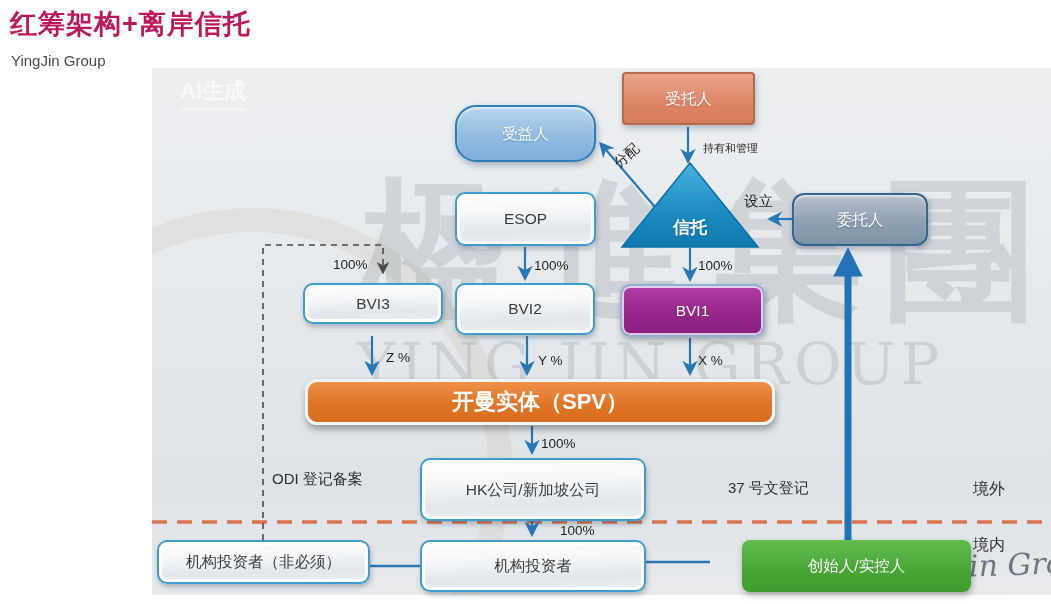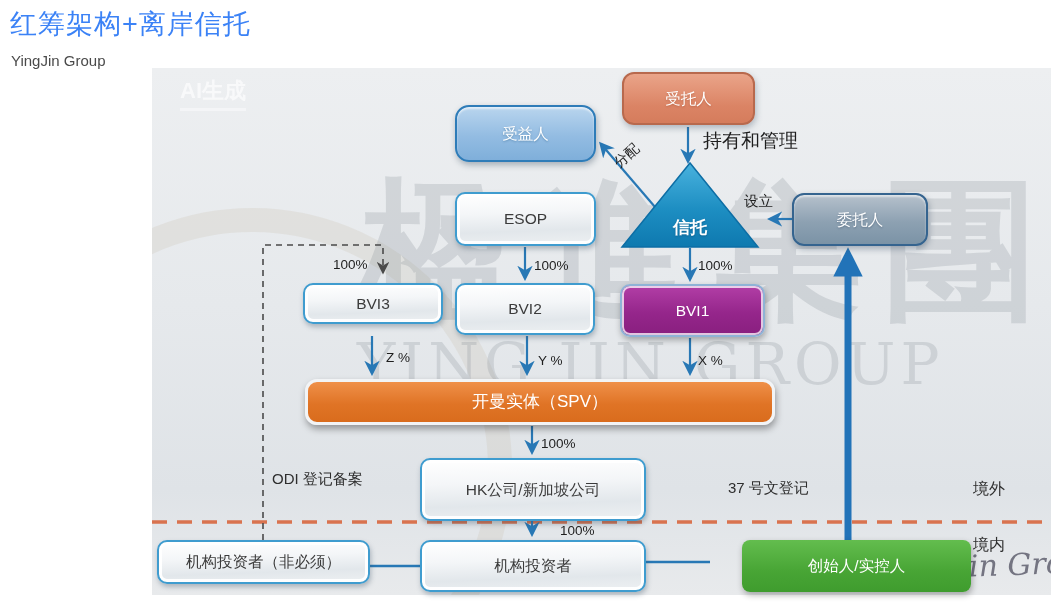--- a/index.html
+++ b/index.html
@@ -1,20 +1,20 @@
 <!DOCTYPE html>
 <html><head>
 <meta charset="utf-8">
 <style>
   * { margin:0; padding:0; box-sizing:border-box; }
   html,body { background:#fff; }
   body { font-family:"Liberation Sans","DejaVu Sans",sans-serif; }
   .canvas { position:relative; width:1051px; height:604px; background:#ffffff; overflow:hidden; }
 
-  .page-title { position:absolute; left:10px; top:6px; font-size:27px; font-weight:normal; color:#3b82f6; letter-spacing:1px; }
+  .page-title { position:absolute; left:10px; top:6px; font-size:27px; font-weight:bold; color:#be185d; letter-spacing:1px; }
   .page-subtitle { position:absolute; left:11px; top:52px; font-size:15px; color:#4a4a4a; }
 
   .panel { position:absolute; left:152px; top:68px; width:899px; height:527px;
            background:linear-gradient(180deg,#edeff1 0%,#e6e9ec 45%,#dfe3e7 80%,#e8eaec 100%); overflow:hidden; }
 
   
   .wm-cn { position:absolute; left:210px; top:82px; font-family:"DejaVu Serif","Liberation Serif",serif;
            font-size:152px; font-weight:bold; letter-spacing:22px; color:rgba(125,130,140,0.22); white-space:nowrap; }
   .wm-en { position:absolute; left:205px; top:262px; font-family:"DejaVu Serif","Liberation Serif",serif;
            font-size:58px; letter-spacing:5px; color:rgba(125,130,140,0.22); white-space:nowrap; }
@@ -28,31 +28,31 @@
   svg.wires { position:absolute; left:0; top:0; width:1051px; height:604px; pointer-events:none; }
 
   
   .node { position:absolute; display:flex; align-items:center; justify-content:center; text-align:center;
           font-size:15.5px; border-radius:10px; z-index:3; line-height:1.15; }
   .glass { background:linear-gradient(178deg,#ffffff 0%,#f4f6f8 38%,#e2e7eb 72%,#edf0f2 100%);
            border:2px solid #3f9ccf; color:#3b3b3b;
            box-shadow:inset 0 0 0 3px rgba(255,255,255,0.95), 1px 3px 5px rgba(60,80,100,0.35); }
   .blue-node { background:linear-gradient(180deg,#b9d5ee 0%,#93bce2 55%,#7fafda 100%); border:2px solid #2e7cb8;
            color:#fff; text-shadow:0 1px 2px rgba(0,60,100,0.35);
-           box-shadow:inset 0 2px 2px rgba(255,255,255,0.6), 1px 3px 6px rgba(60,80,100,0.4); border-radius:14px; }
+           box-shadow:inset 0 2px 2px rgba(255,255,255,0.6), 1px 3px 6px rgba(60,80,100,0.4); border-radius:21px; }
   .salmon-node { background:linear-gradient(180deg,#eaa489 0%,#db8465 65%,#d57c5c 100%); border:2px solid #b8694d;
            color:#fff; text-shadow:0 1px 2px rgba(120,40,10,0.3);
-           box-shadow:1px 3px 6px rgba(60,80,100,0.35); border-radius:12px; }
+           box-shadow:1px 3px 6px rgba(60,80,100,0.35); border-radius:4px; }
   .gray-node { background:linear-gradient(180deg,#b6c1cc 0%,#8da1b2 55%,#7b93a6 100%); border:2px solid #35648f;
            color:#fff; text-shadow:0 1px 2px rgba(20,40,70,0.35);
            box-shadow:inset 0 2px 2px rgba(255,255,255,0.55), 1px 3px 6px rgba(60,80,100,0.4); border-radius:12px; }
   .purple-node { background:linear-gradient(180deg,#b23ea6 0%,#95268b 55%,#891f7f 100%); border:2px solid #8fb3d6;
            color:#fff; box-shadow:inset 0 0 0 2px rgba(255,255,255,0.75), 1px 3px 6px rgba(0,0,0,0.3); }
   .orange-node { background:linear-gradient(180deg,#ef9049 0%,#e07426 55%,#d96c1d 100%); border:3px solid #f2f4f6;
-           color:#fff; font-weight:normal; font-size:17px; box-shadow:1px 4px 7px rgba(0,0,0,0.35); border-radius:12px; }
+           color:#fff; font-weight:bold; font-size:22px; box-shadow:1px 4px 7px rgba(0,0,0,0.35); border-radius:12px; }
   .green-node { background:linear-gradient(180deg,#63bd4e 0%,#48a535 60%,#3f9c2e 100%); border:none; color:#fff;
            box-shadow:1px 3px 6px rgba(0,0,0,0.3); border-radius:8px;margin-left:32px; }
 
   .tri-label { position:absolute; left:655px; top:216px; width:70px; text-align:center; z-index:4;
                color:#fff; font-size:17px; font-weight:bold; text-shadow:0 1px 2px rgba(0,50,90,0.4); }
 
   .lbl { position:absolute; z-index:4; font-size:13.5px; color:#1e1e1e; white-space:nowrap; }
   .lbl-region { font-size:15px; color:#2e2e2e; }
   .rot { transform:rotate(-41deg); transform-origin:center; }
 </style>
@@ -128,21 +128,21 @@
   <div class="node glass" style="left:303px;top:283px;width:140px;height:41px">BVI3</div>
   <div class="node glass" style="left:455px;top:283px;width:140px;height:52px">BVI2</div>
   <div class="node purple-node" style="left:620px;top:284px;width:145px;height:53px">BVI1</div>
   <div class="node orange-node" style="left:305px;top:379px;width:470px;height:46px">开曼实体（SPV）</div>
   <div class="node glass" style="left:420px;top:458px;width:226px;height:63px">HK公司/新加坡公司</div>
   <div class="node glass" style="left:157px;top:540px;width:213px;height:44px">机构投资者（非必须）</div>
   <div class="node glass" style="left:420px;top:540px;width:226px;height:52px">机构投资者</div>
   <div class="node green-node" style="left:710px;top:540px;width:229px;height:52px">创始人/实控人</div>
 
   <div class="lbl rot" style="left:613px;top:147px;font-size:14px">分配</div>
-  <div class="lbl" style="left:703px;top:128px;font-size:19px">持有和管理</div>
+  <div class="lbl" style="left:703px;top:141px;font-size:11px">持有和管理</div>
   <div class="lbl" style="left:744px;top:192px;font-size:14.5px">设立</div>
   <div class="lbl" style="left:333px;top:257px">100%</div>
   <div class="lbl" style="left:534px;top:258px">100%</div>
   <div class="lbl" style="left:698px;top:258px">100%</div>
   <div class="lbl" style="left:386px;top:350px">Z %</div>
   <div class="lbl" style="left:538px;top:353px">Y %</div>
   <div class="lbl" style="left:698px;top:353px">X %</div>
   <div class="lbl" style="left:541px;top:436px">100%</div>
   <div class="lbl" style="left:560px;top:523px">100%</div>
 

